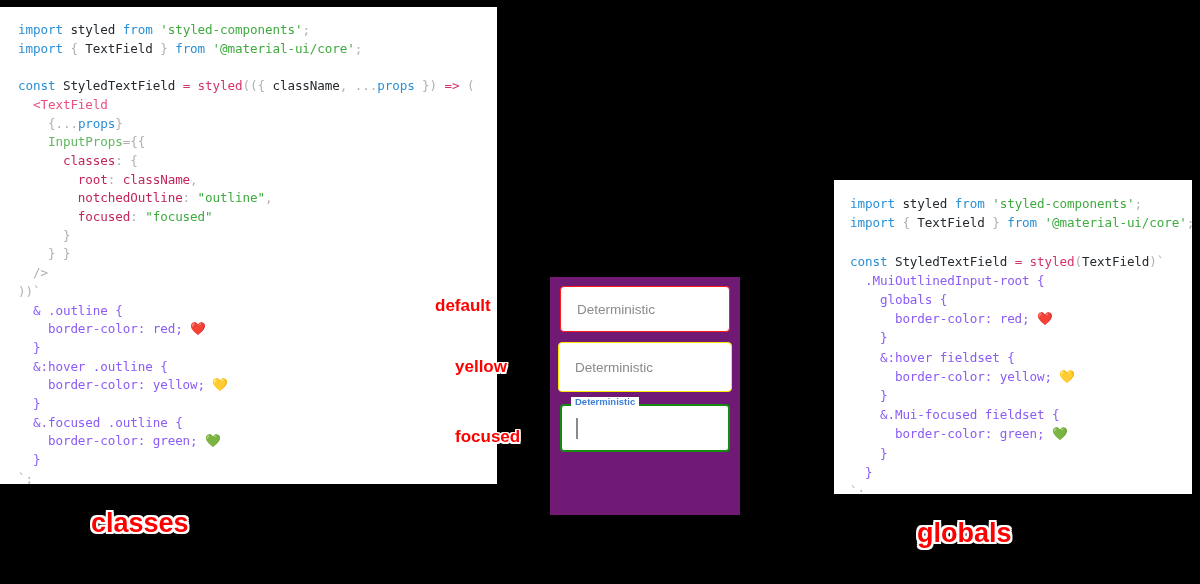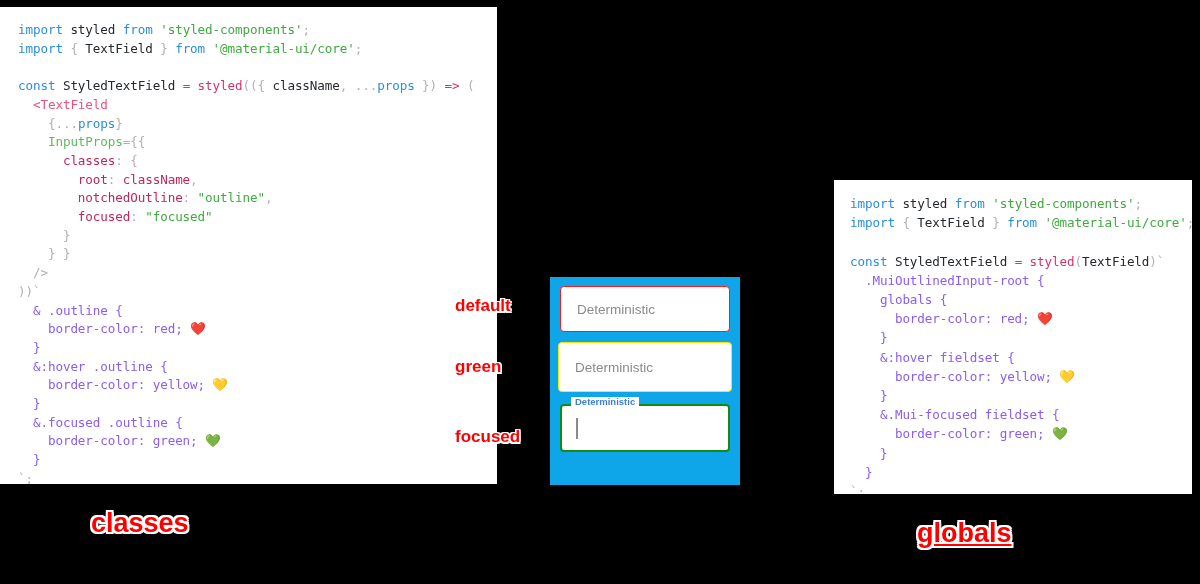--- a/index.html
+++ b/index.html
@@ -59,22 +59,22 @@
   .t-prop    { color: #5fb85f; }   
   .t-key     { color: #c2255c; }   
   .t-css     { color: #8b5cf6; }   
   .t-var     { color: #2b8fd6; }   
   .emoji     { font-family: "DejaVu Sans", sans-serif; }
 
   
   #demo-card {
     position: absolute;
     left: 550px; top: 277px;
-    width: 190px; height: 208px;
-    background: #0ea5e9;
+    width: 190px; height: 238px;
+    background: #701a75;
   }
   .tf {
     position: absolute;
     background: #ffffff;
     border-radius: 4px;
   }
   .tf-label-inner {
     position: absolute;
     left: 16px; top: 50%;
     transform: translateY(-50%);
@@ -128,40 +128,40 @@
     font-family: "Liberation Sans", sans-serif;
     font-weight: 700;
     color: #ff0000;
     white-space: nowrap;
     text-shadow:
       -1.5px -1.5px 0 #fff,  1.5px -1.5px 0 #fff,
       -1.5px  1.5px 0 #fff,  1.5px  1.5px 0 #fff,
       -1.5px 0 0 #fff, 1.5px 0 0 #fff,
       0 -1.5px 0 #fff, 0 1.5px 0 #fff;
   }
-  #annot-default { left: 455px; top: 296px; font-size: 17px; }
+  #annot-default { left: 435px; top: 296px; font-size: 17px; }
   #annot-hover   { left: 455px; top: 357px; font-size: 17px; }
   #annot-focused { left: 455px; top: 427px; font-size: 17px; }
 
   
   .caption {
     position: absolute;
     font-family: "Liberation Sans", sans-serif;
     font-weight: 700;
     font-size: 27px;
     color: #ff0000;
     white-space: nowrap;
     text-shadow:
       -2px -2px 0 #fff,  2px -2px 0 #fff,
       -2px  2px 0 #fff,  2px  2px 0 #fff,
       -2px 0 0 #fff, 2px 0 0 #fff,
       0 -2px 0 #fff, 0 2px 0 #fff;
   }
   #caption-classes { left: 91px;  top: 508px; }
-  #caption-globals { left: 917px; top: 518px; text-decoration: underline; }
+  #caption-globals { left: 917px; top: 518px; }
 </style>
 </head>
 <body>
 
 <div class="code-panel" id="panel-classes">
   <pre><span class="t-kw">import</span> <span class="t-plain">styled</span> <span class="t-kw">from</span> <span class="t-str">'styled-components'</span><span class="t-punct">;</span>
 <span class="t-kw">import</span> <span class="t-punct">{</span> <span class="t-plain">TextField</span> <span class="t-punct">}</span> <span class="t-kw">from</span> <span class="t-str">'@material-ui/core'</span><span class="t-punct">;</span>
 
 <span class="t-kw">const</span> <span class="t-plain">StyledTextField</span> <span class="t-fn">=</span> <span class="t-fn">styled</span><span class="t-punct">((</span><span class="t-punct">{</span> <span class="t-plain">className</span><span class="t-punct">,</span> <span class="t-punct">...</span><span class="t-var">props</span> <span class="t-punct">})</span> <span class="t-fn">=&gt;</span> <span class="t-punct">(</span>
   <span class="t-tag">&lt;TextField</span>
@@ -217,17 +217,17 @@
   </div>
 
   <div class="tf" id="tf-focused">
     <span class="notch">Deterministic</span>
     <span class="caret"></span>
   </div>
 
 </div>
 
 <div class="annot" id="annot-default">default</div>
-<div class="annot" id="annot-hover">green</div>
+<div class="annot" id="annot-hover">yellow</div>
 <div class="annot" id="annot-focused">focused</div>
 
 <div class="caption" id="caption-classes">classes</div>
 <div class="caption" id="caption-globals">globals</div>
 
 </body></html>

